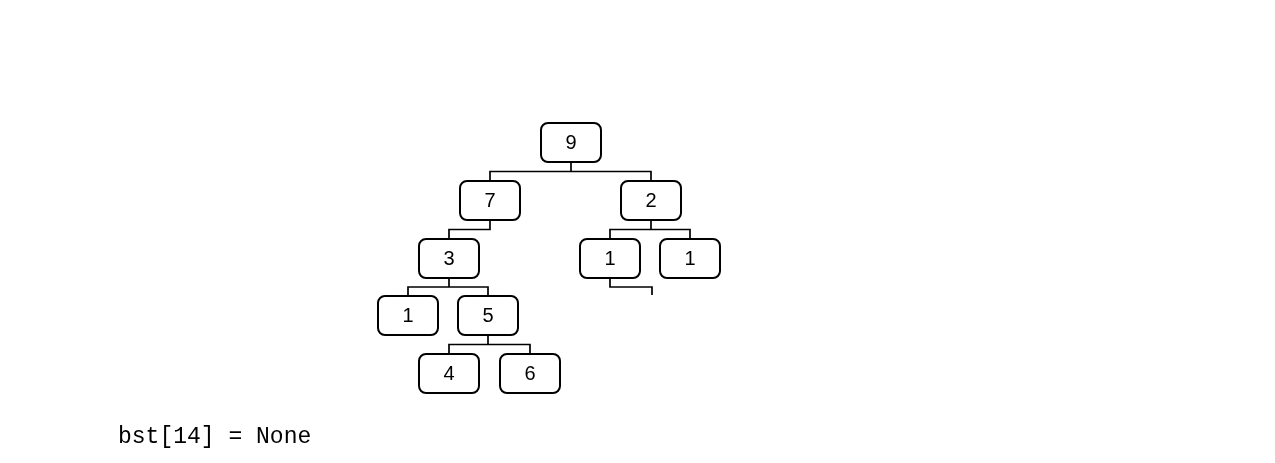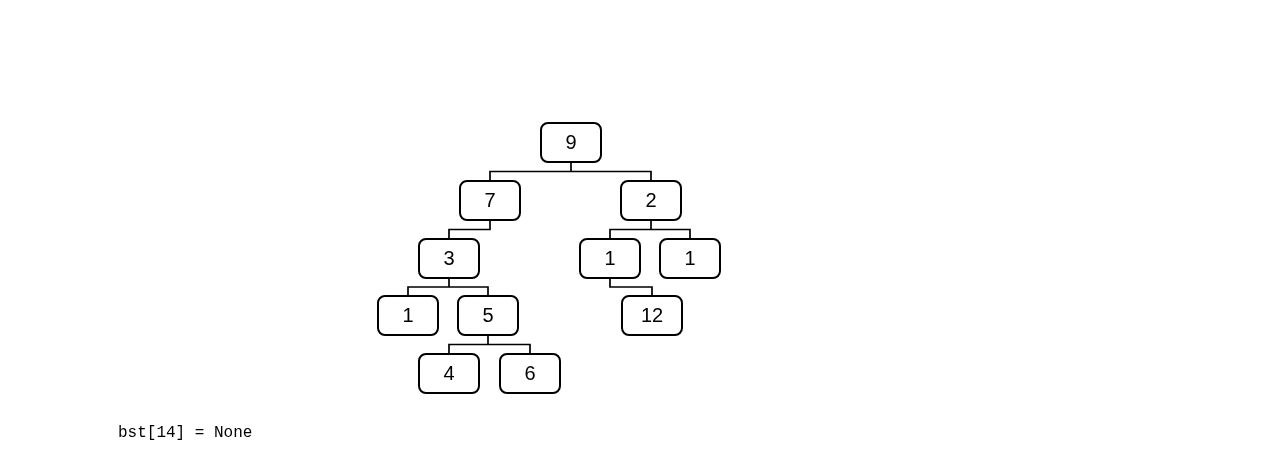--- a/index.html
+++ b/index.html
@@ -33,21 +33,21 @@
     align-items: center;
     justify-content: center;
     font-size: 20px;
     color: #000000;
   }
   .console-output {
     position: absolute;
     left: 118px;
     top: 424px;
     font-family: "Liberation Mono", monospace;
-    font-size: 16px;
+    font-size: 23px;
     color: #000000;
     white-space: pre;
   }
 </style>
 </head>
 <body>
 
 <div class="canvas">
 
   <svg class="edges" width="1275" height="463" viewBox="0 0 1275 463" aria-hidden="true">
@@ -76,23 +76,20 @@
   </div>
   <div class="node" style="left:659px; top:238px">
     <span>1</span>
   </div>
   <div class="node" style="left:377px; top:295px">
     <span>1</span>
   </div>
   <div class="node" style="left:457px; top:295px">
     <span>5</span>
   </div>
-  <div class="node" style="left:621px; top:295px">
-    <span>12</span>
-  </div>
   <div class="node" style="left:418px; top:353px">
     <span>4</span>
   </div>
   <div class="node" style="left:499px; top:353px">
     <span>6</span>
   </div>
 
   <div class="console-output">bst[14] = None</div>
 
 </div>

